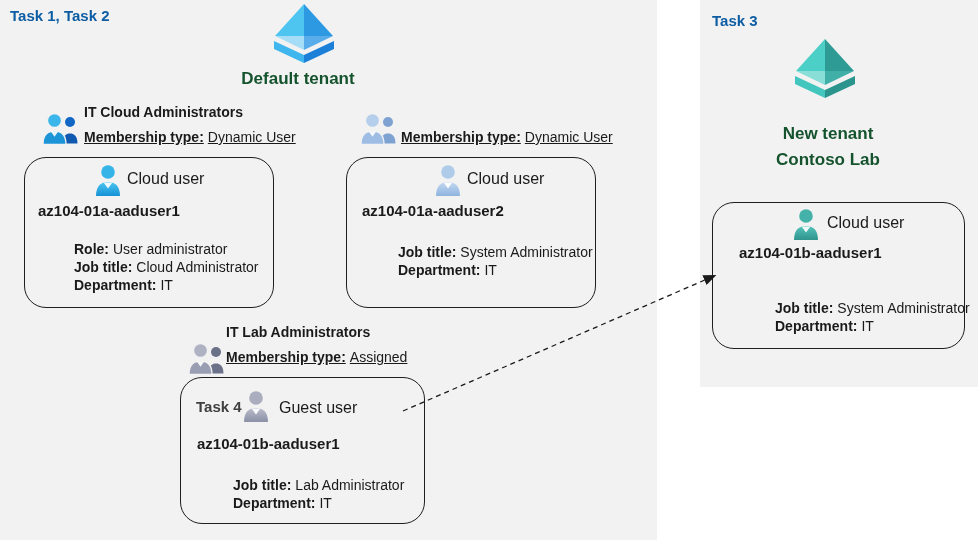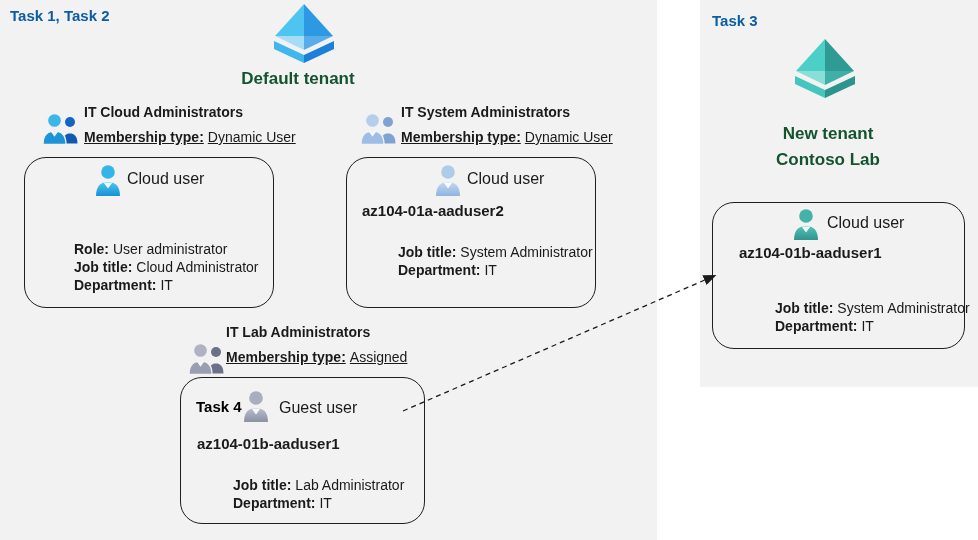--- a/index.html
+++ b/index.html
@@ -14,21 +14,21 @@
   .group-title { position:absolute; font-size:14px; font-weight:bold; white-space:nowrap; }
   .membership { position:absolute; font-size:14px; white-space:nowrap;text-decoration:underline; }
   .membership b { font-weight:bold; }
   .membership .v, .detail-line .v { margin-left:4px; }
   .card { position:absolute; border:1.4px solid #1f1f1f; border-radius:22px; background:transparent; }
   .card-type { position:absolute; font-size:16px; white-space:nowrap; }
   .card-name { position:absolute; font-size:15px; font-weight:bold; white-space:nowrap; }
   .card-details { position:absolute; font-size:14px; line-height:18px; }
   .detail-line { white-space:nowrap;padding-left:36px; }
   .detail-line b { font-weight:bold; }
-  .card-task { position:absolute; font-size:15px; font-weight:bold; color:#000000; white-space:nowrap; }
+  .card-task { position:absolute; font-size:15px; font-weight:bold; color:#404040; white-space:nowrap; }
   svg.abs { display:block; }
 </style>
 </head>
 <body>
 
 <div class="canvas">
 
   <div class="panel" style="left:0;top:0;width:657px;height:540px"></div>
   <div class="panel" style="left:700px;top:0;width:278px;height:387px"></div>
 
@@ -62,41 +62,41 @@
           <linearGradient id="pb" x1="0" y1="0" x2="0" y2="1">
         <stop offset="0" stop-color="#4ec6f0"></stop>
             <stop offset="1" stop-color="#1591d6"></stop>
       </linearGradient>
         </defs>
       <circle cx="13" cy="8" r="6.8" fill="#35b4e8"></circle>
       <path d="M1,32 C1,21.5 6.2,18 13,18 C19.8,18 25,21.5 25,32 Z" fill="url(#pb)"></path>
       <polygon points="8.6,18.4 17.4,18.4 13,24.6" fill="#ffffff" opacity="0.92"></polygon>
     </svg>
     <div class="card-type" style="left:102px;top:12px">Cloud user</div>
+    <div class="card-name" style="left:13px;top:44px">az104-01a-aaduser1</div>
     <div class="card-details" style="left:13px;top:82px">
       <div class="detail-line">
         <b>Role:</b><span class="v">User administrator</span>
       </div>
       <div class="detail-line">
         <b>Job title:</b><span class="v">Cloud Administrator</span>
       </div>
       <div class="detail-line">
         <b>Department:</b><span class="v">IT</span>
       </div>
     </div>
   </div>
 
   <svg class="abs" style="left:360px;top:112px" width="38" height="33" viewBox="0 0 38 33">
     <circle cx="28" cy="10" r="5" fill="#7ea2d2"></circle>
     <path d="M20.5,31.5 C20.5,24 24,21.5 28,21.5 C32,21.5 35.5,24 35.5,31.5 Z" fill="#7ea2d2"></path>
     <circle cx="12.5" cy="8.5" r="7" fill="#b5ceeb" stroke="#f2f2f2" stroke-width="1.3"></circle>
     <path d="M1,32.5 C1,22.5 6,19 12.5,19 C19,19 24,22.5 24,32.5 Z" fill="#9dbde5" stroke="#f2f2f2" stroke-width="1.3"></path>
     <polygon points="8.8,19.6 16.2,19.6 12.5,24.8" fill="#ffffff" opacity="0.9"></polygon>
   </svg>
-  <div class="group-title" style="left:401px;top:104px">IT System Administrators</div>
   <div class="membership" style="left:401px;top:129px">
     <b>Membership type:</b><span class="v">Dynamic User</span>
   </div>
 
   <div class="card" style="left:346px;top:157px;width:248px;height:149px">
     <svg class="abs" style="left:88px;top:6px" width="26" height="32" viewBox="0 0 26 32">
       <defs>
           <linearGradient id="pp" x1="0" y1="0" x2="0" y2="1">
         <stop offset="0" stop-color="#c3d8f0"></stop>
             <stop offset="1" stop-color="#8fb4df"></stop>

